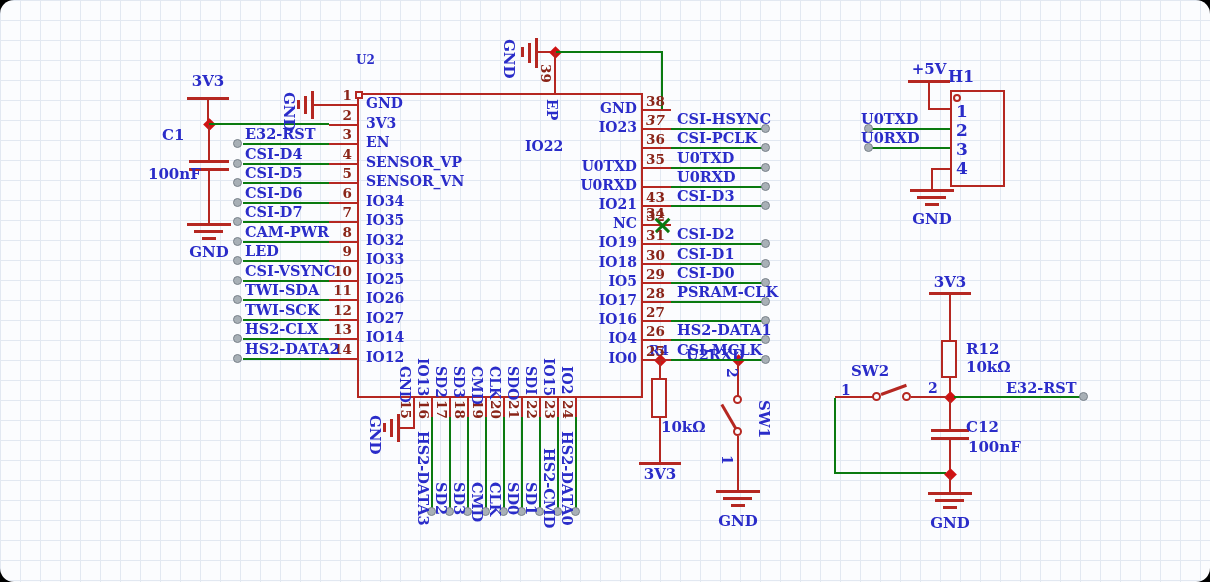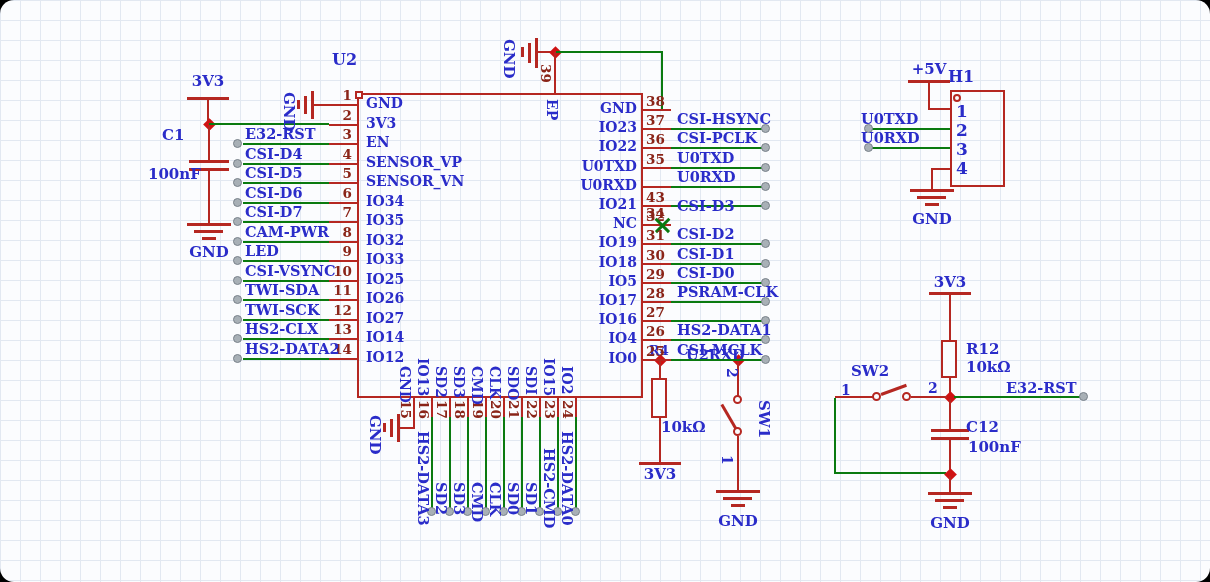--- a/index.html
+++ b/index.html
@@ -32,21 +32,21 @@
   .icbox{position:absolute;border:2.5px solid #b52721;box-sizing:border-box;background:transparent;}
 </style>
 </head>
 <body>
 
 <div id="frame">
 <div id="canvas">
 
   <div class="icbox" style="left:357px;top:93px;width:286px;height:305px;"></div>
   <div class="sh" style="left:355px;top:91px;width:8px;height:8px;border:2px solid #b52721;background:#fbfcfe;box-sizing:border-box;"></div>
-  <div class="lbl" style="left:332px;top:53px;font-size:16px;">U2</div>
+  <div class="lbl" style="left:356px;top:53px;font-size:12px;">U2</div>
 
   <div class="vbar" style="left:535px;top:38px;height:30px;"></div>
   <div class="vbar" style="left:528px;top:43px;height:20px;"></div>
   <div class="vbar" style="left:521px;top:47px;height:10px;"></div>
   <div class="lbl vt" style="left:516px;top:39px;">GND</div>
   <div class="rl rh" style="left:538px;top:51px;width:16px;"></div>
   <div class="jdot" style="left:551px;top:48px;"></div>
   <div class="rl rv" style="left:554px;top:52px;height:41px;"></div>
   <div class="num vt" style="left:553px;top:64px;">39</div>
   <div class="lbl pname vt" style="left:559px;top:99px;">EP</div>
@@ -241,49 +241,49 @@
         <div class="rl rh" style="left: 329px; top: 357.5px; width: 28px;"></div>
         <div class="num" style="left: 321px; top: 341.5px; width: 31px; text-align: right;">14</div>
         <div class="lbl pname" style="left: 366px; top: 349.5px;">IO12</div>
         <div class="gwire gh" style="left: 243px; top: 357.5px; width: 86px;"></div>
         <div class="pad" style="left: 233px; top: 353.5px;"></div>
         <div class="lbl nlabel" style="left: 245px; top: 341.5px;">HS2-DATA2</div>
         <div class="rl rh" style="left: 643px; top: 109px; width: 28px;"></div>
         <div class="num" style="left: 646px; top: 94px;">38</div>
         <div class="lbl pname" style="left: 525px; top: 101px; width: 112px; text-align: right;">GND</div>
         <div class="rl rh" style="left: 643px; top: 128.2px; width: 28px;"></div>
-        <div class="num" style="left: 646px; top: 113.2px;">37</div>
+        <div class="num" style="left: 646px; top: 113.2px; font-style: italic;">37</div>
         <div class="lbl pname" style="left: 525px; top: 120.2px; width: 112px; text-align: right;">IO23</div>
         <div class="gwire gh" style="left: 671px; top: 128.2px; width: 92px;"></div>
         <div class="pad" style="left: 761px; top: 124.2px;"></div>
         <div class="lbl nlabel" style="left: 677px; top: 112.2px;">CSI-HSYNC</div>
         <div class="rl rh" style="left: 643px; top: 147.4px; width: 28px;"></div>
         <div class="num" style="left: 646px; top: 132.4px;">36</div>
-        <div class="lbl pname" style="left: 525px; top: 139.4px; width: 112px; text-align: right;">IO22</div>
+        <div class="lbl pname" style="left: 525px; top: 139.4px; width: 112px; ">IO22</div>
         <div class="gwire gh" style="left: 671px; top: 147.4px; width: 92px;"></div>
         <div class="pad" style="left: 761px; top: 143.4px;"></div>
         <div class="lbl nlabel" style="left: 677px; top: 131.4px;">CSI-PCLK</div>
         <div class="rl rh" style="left: 643px; top: 166.6px; width: 28px;"></div>
         <div class="num" style="left: 646px; top: 151.6px;">35</div>
         <div class="lbl pname" style="left: 525px; top: 158.6px; width: 112px; text-align: right;">U0TXD</div>
         <div class="gwire gh" style="left: 671px; top: 166.6px; width: 92px;"></div>
         <div class="pad" style="left: 761px; top: 162.6px;"></div>
         <div class="lbl nlabel" style="left: 677px; top: 150.6px;">U0TXD</div>
         <div class="rl rh" style="left: 643px; top: 185.8px; width: 28px;"></div>
         <div class="num" style="left: 646px; top: 170.8px; margin-top: 35px;">34</div>
         <div class="lbl pname" style="left: 525px; top: 177.8px; width: 112px; text-align: right;">U0RXD</div>
         <div class="gwire gh" style="left: 671px; top: 185.8px; width: 92px;"></div>
         <div class="pad" style="left: 761px; top: 181.8px;"></div>
         <div class="lbl nlabel" style="left: 677px; top: 169.8px;">U0RXD</div>
         <div class="rl rh" style="left: 643px; top: 205px; width: 28px;"></div>
         <div class="num" style="left: 646px; top: 190px;">43</div>
         <div class="lbl pname" style="left: 525px; top: 197px; width: 112px; text-align: right;">IO21</div>
         <div class="gwire gh" style="left: 671px; top: 205px; width: 92px;"></div>
         <div class="pad" style="left: 761px; top: 201px;"></div>
-        <div class="lbl nlabel" style="left: 677px; top: 199px;">CSI-D3</div>
+        <div class="lbl nlabel" style="left: 677px; top: 189px;">CSI-D3</div>
         <div class="rl rh" style="left: 643px; top: 224.2px; width: 28px;"></div>
         <div class="num" style="left: 646px; top: 209.2px;">32</div>
         <div class="lbl pname" style="left: 525px; top: 216.2px; width: 112px; text-align: right;">NC</div>
         <div class="xl" style="left: 653px; top: 224.2px; transform: rotate(45deg);"></div>
         <div class="xl" style="left: 653px; top: 224.2px; transform: rotate(-45deg);"></div>
         <div class="rl rh" style="left: 643px; top: 243.4px; width: 28px;"></div>
         <div class="num" style="left: 646px; top: 228.4px;">31</div>
         <div class="lbl pname" style="left: 525px; top: 235.4px; width: 112px; text-align: right;">IO19</div>
         <div class="gwire gh" style="left: 671px; top: 243.4px; width: 92px;"></div>
         <div class="pad" style="left: 761px; top: 239.4px;"></div>

